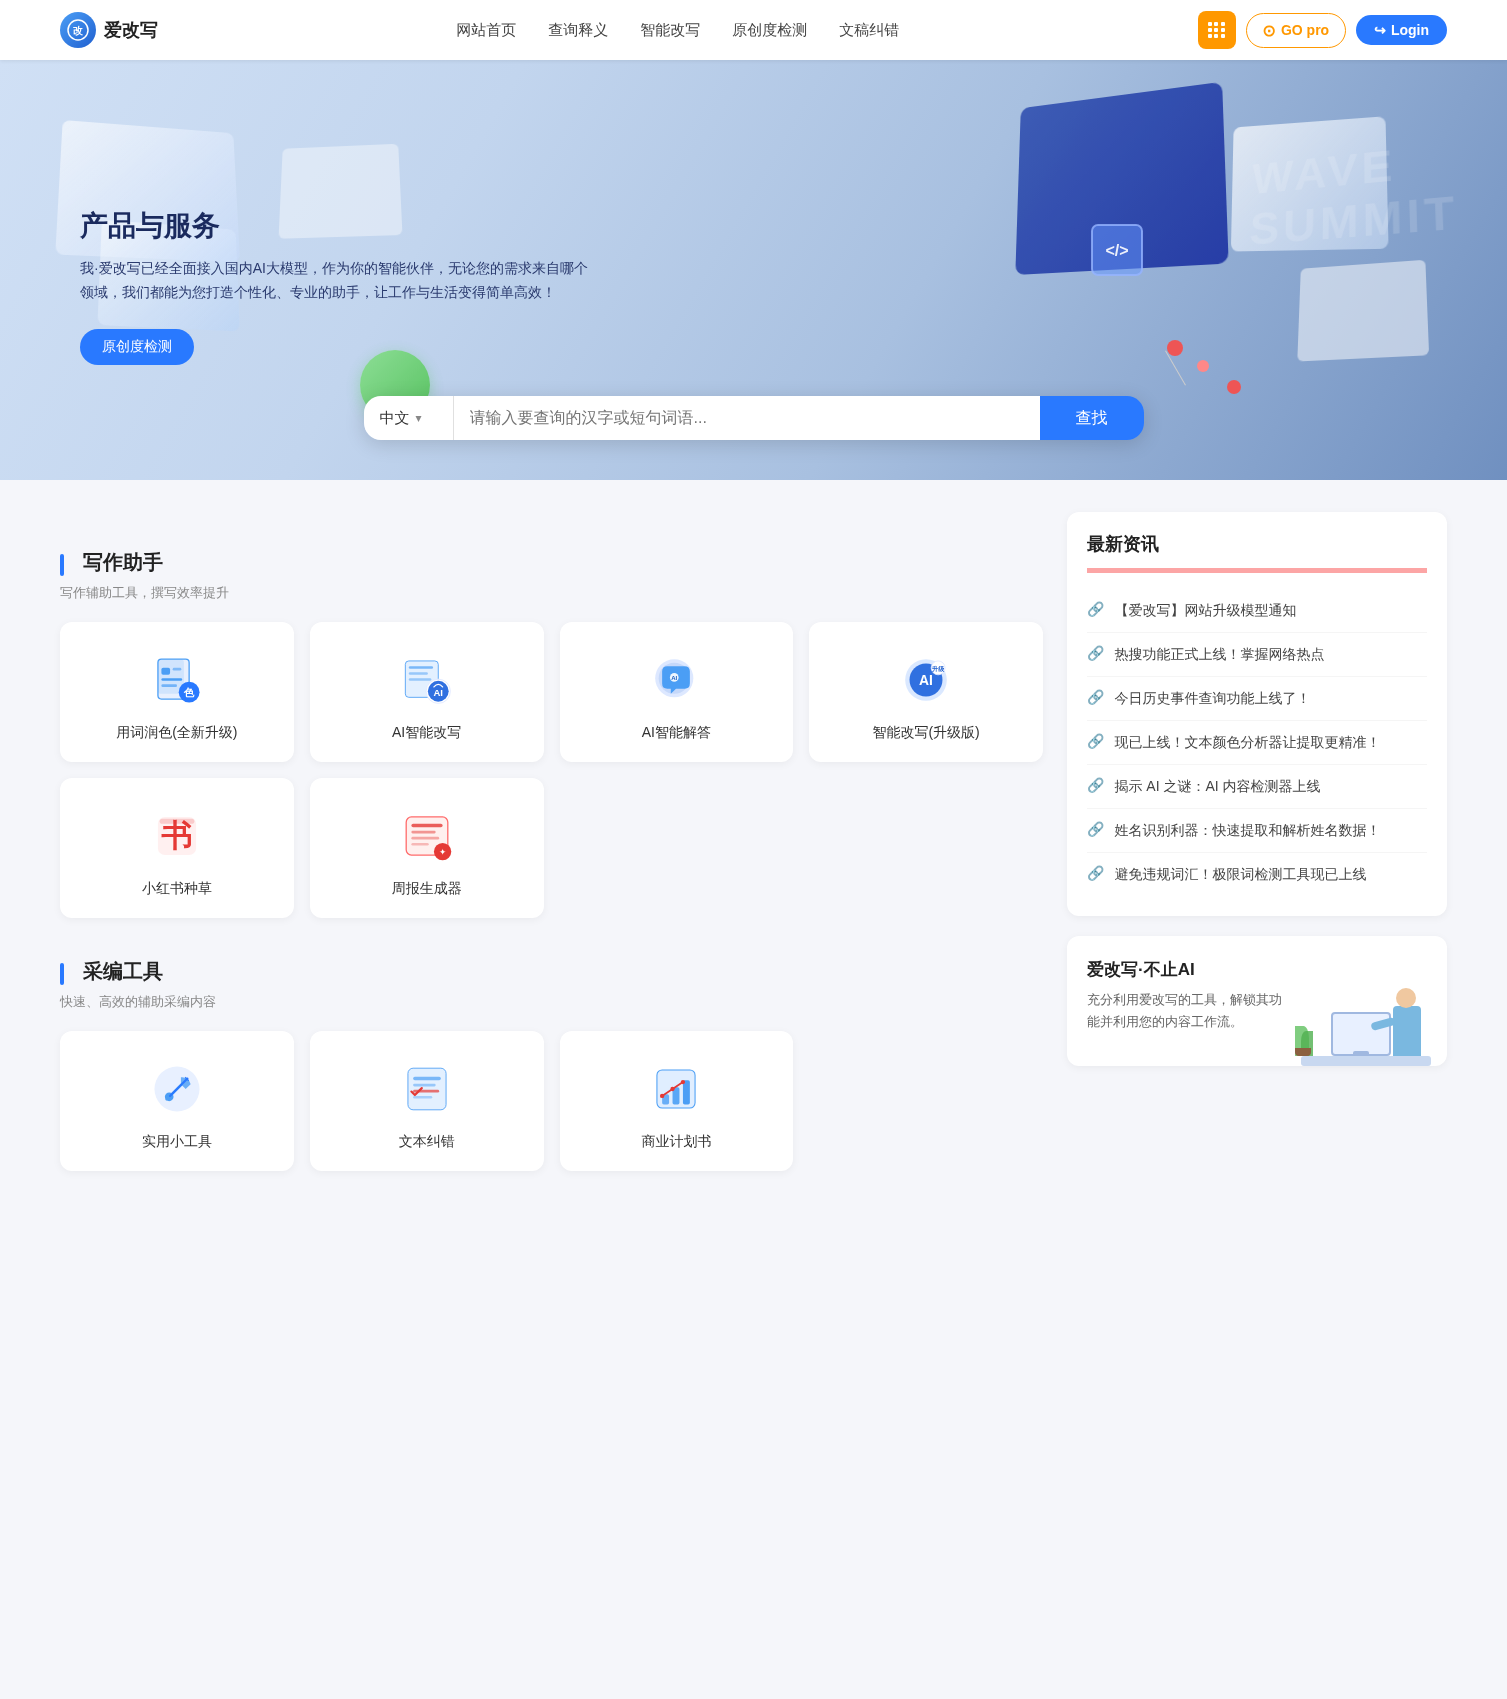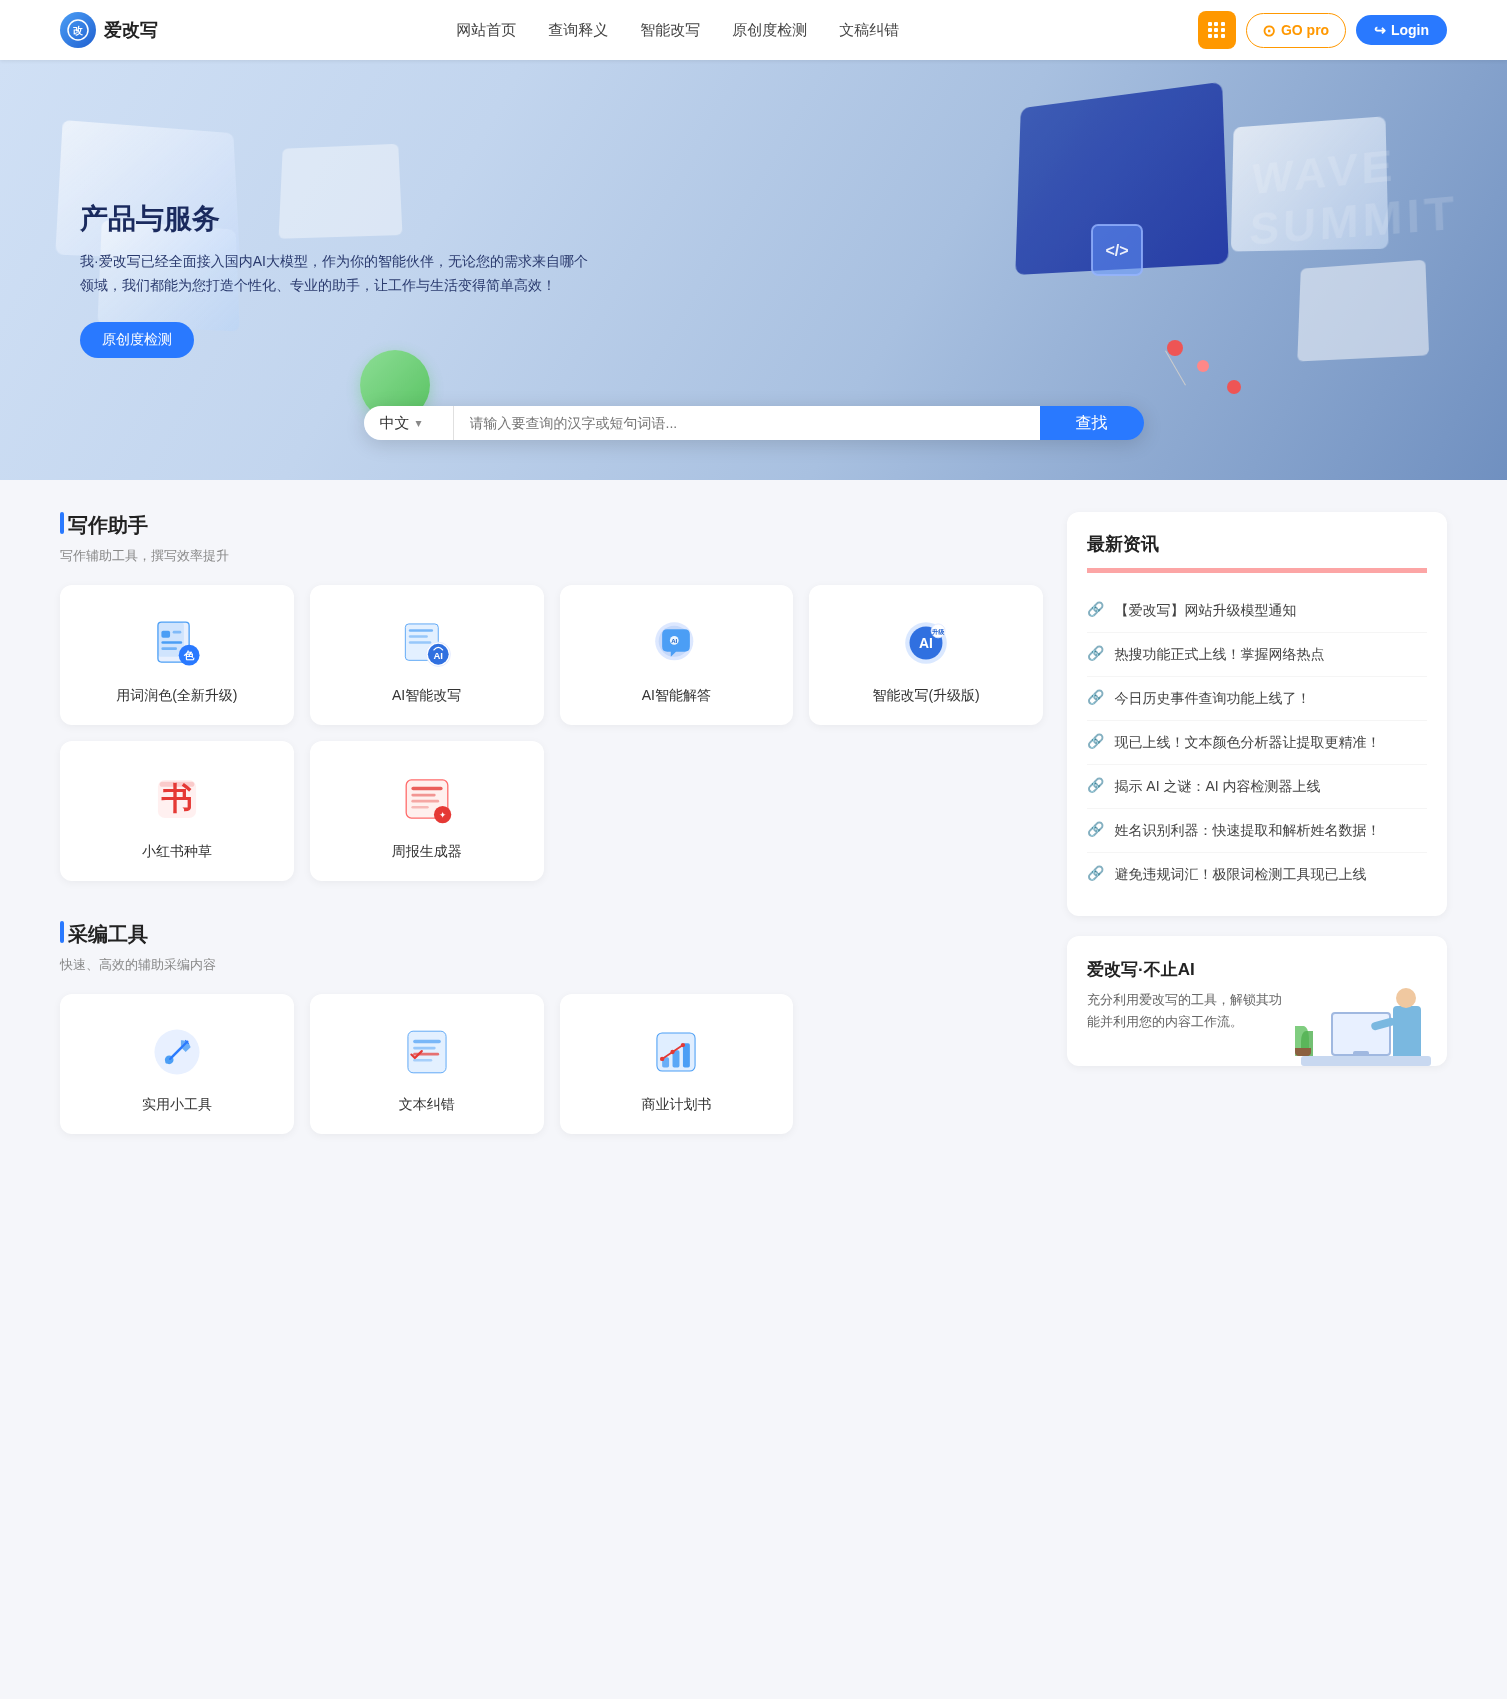--- a/index.html
+++ b/index.html
@@ -47,21 +47,21 @@
       position: relative; height: 420px; overflow: hidden;
       background: linear-gradient(135deg, #c8d8f0 0%, #dde8f8 40%, #b8cfe8 70%, #8fafd4 100%);
     }
     .hero-bg-shapes {
       position: absolute; inset: 0;
       background: linear-gradient(120deg, #d0e0f5 0%, #c2d5ee 30%, #a8c0e0 60%, #7090c0 100%);
     }
     .hero-content {
       position: absolute; left: 80px; top: 140px; z-index: 5; max-width: 520px;
     }
-    .hero-content h1 { font-size: 28px; font-weight: 700; color: #1a2a5e; margin-bottom: 12px; }
+    .hero-content h1 { font-size: 28px; font-weight: 700; color: #1a2a5e; margin-bottom: 12px; margin-top: 7px; }
     .hero-content p { font-size: 14px; color: #2a3a6e; line-height: 1.7; margin-bottom: 24px; }
     .hero-btn {
       display: inline-block; padding: 9px 22px; background: #2979ff;
       color: #fff; border-radius: 20px; font-size: 14px; cursor: pointer;
     }
 
     
     .search-bar-wrap {
       position: absolute; bottom: 40px; left: 50%; transform: translateX(-50%);
       width: 780px; display: flex; z-index: 5;
@@ -69,39 +69,39 @@
       box-shadow: 0 4px 20px rgba(0,0,0,0.15);
       margin-top: 19px;
     }
     .search-lang {
       display: flex; align-items: center; gap: 6px;
       padding: 0 16px; background: #fff; font-size: 15px; color: #333;
       border-right: 1px solid #e0e0e0; white-space: nowrap; cursor: pointer; min-width: 90px;
     }
     .search-lang .chevron { font-size: 12px; color: #888; }
     .search-input {
-      flex: 1; padding: 0 16px; font-size: 14px; border: none; outline: none;
-      color: #4d7c0f; background: #fff; height: 34px;
+      flex: 1; padding: 0 16px; font-size: 16px; border: none; outline: none;
+      color: #4d7c0f; background: #fff; height: 44px;
     }
     .search-btn {
       padding: 0 36px; background: #2979ff; color: #fff;
       font-size: 16px; border: none; cursor: pointer; white-space: nowrap; text-align: right;
     }
 
     
     .main-content {
       display: flex; gap: 24px; padding: 32px 60px; max-width: 1507px; margin: 0 auto;
     }
     .left-panel { flex: 1; }
     .right-panel { width: 380px; flex-shrink: 0; }
 
     
     .section-title {
-      display: flex; align-items: flex-start; gap: 4px;
-      font-size: 20px; font-weight: 700; color: #222; margin-bottom: 8px;
+      display: flex; align-items: flex-end; gap: 19px;
+      font-size: 20px; font-weight: 700; color: #222; margin-bottom: 8px; margin-top: 37px;
     }
     .section-title .blue-bar {
       width: 4px; height: 22px; background: #2979ff; border-radius: 2px;
     }
     .section-subtitle { font-size: 13px; color: #888; margin-bottom: 20px; }
 
     
     .tools-grid {
       display: grid; grid-template-columns: repeat(4, 1fr); gap: 16px; margin-bottom: 40px;
     }

